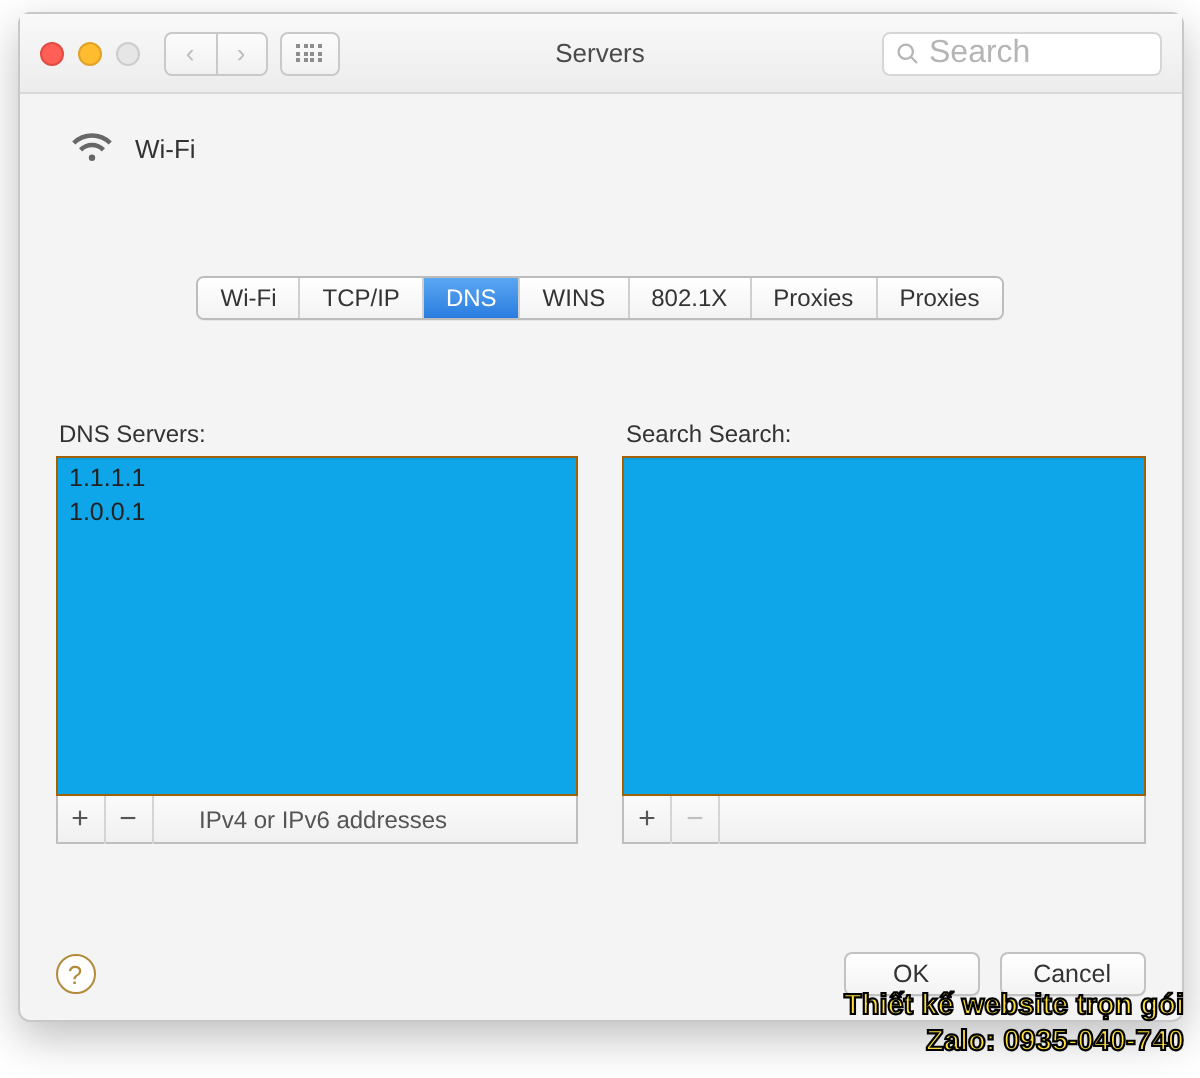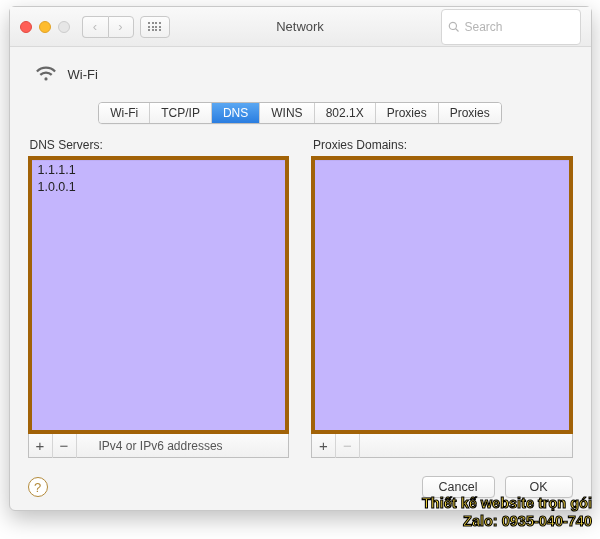--- a/index.html
+++ b/index.html
@@ -12,40 +12,40 @@
   .dot.yel   { background:#febc2e; border:0.5px solid #e1a228; }
   .dot.grn   { background:#e6e6e6; border:0.5px solid #cccccc; }
   .navbtns { display:flex; margin-left:12px; }
   .navbtn  { width:26px; height:22px; background:linear-gradient(#fcfcfc,#f1f1f1); border:1px solid #c9c9c9; display:flex; align-items:center; justify-content:center; color:#bdbdbd; font-size:13px; }
   .navbtn.l { border-radius:4px 0 0 4px; border-right:none; }
   .navbtn.r { border-radius:0 4px 4px 0; }
   .gridbtn { width:30px; height:22px; margin-left:6px; background:linear-gradient(#fcfcfc,#f1f1f1); border:1px solid #c9c9c9; border-radius:4px; display:flex; align-items:center; justify-content:center; }
   .gridicon { display:grid; grid-template-columns:repeat(4,2px); grid-template-rows:repeat(3,2px); gap:1.5px; }
   .gridicon span { background:#8e8e8e; width:2px; height:2px; }
   .title { position:absolute; left:0; right:0; text-align:center; font-size:13px; color:#4a4a4a; pointer-events:none; }
-  .search { margin-left:auto; width:140px; height:36px; background:#fff; border:1px solid #d6d6d6; border-radius:4px; display:flex; align-items:center; padding:0 6px; color:#b5b5b5; font-size:12px; gap:5px; }
+  .search { margin-left:auto; width:140px; height:22px; background:#fff; border:1px solid #d6d6d6; border-radius:4px; display:flex; align-items:center; padding:0 6px; color:#b5b5b5; font-size:16px; gap:5px; }
   .search svg { width:12px; height:12px; fill:#b5b5b5; }
-  .body { flex:1; padding:14px 18px 12px 18px; display:flex; flex-direction:column; }
+  .body { flex:1; padding:14px 18px 12px 18px; display:flex; flex-direction:column;gap:36px; }
   .service { display:flex; align-items:center; gap:10px; margin:0 0 14px 6px; }
   .wifi svg { width:24px; height:24px; }
   .service span { font-size:13px; color:#333; }
   .tabs { display:flex; justify-content:center; margin-bottom:14px; }
   .tabbar { display:flex; border:1px solid #bcbcbc; border-radius:4px; overflow:hidden; box-shadow:0 0.5px 0 rgba(0,0,0,0.05); }
   .tab { padding:3px 11px; font-size:12px; color:#333; border-right:1px solid #cfcfcf; background:linear-gradient(#ffffff,#f3f3f3); cursor:default; }
   .tab:last-child { border-right:none; }
   .tab.active { background:linear-gradient(#5aa7f2,#2a7de0); color:#fff; }
   .cols { display:flex; gap:22px; flex:1; min-height:0; }
   .col { flex:1; display:flex; flex-direction:column; }
   .col-label { font-size:12px; color:#333; margin:0 0 4px 2px; }
-  .listbox { flex:1; background:#c4b5fd; border:4px solid #a16207; border-radius:0; box-shadow: inset 0 1px 0 rgba(0,0,0,0.04); font-size:12.5px; color:#222; padding:2px 6px; overflow:auto; }
+  .listbox { flex:1; background:#0ea5e9; border:1px solid #a16207; border-radius:0; box-shadow: inset 0 1px 0 rgba(0,0,0,0.04); font-size:12.5px; color:#222; padding:2px 6px; overflow:auto; }
   .listbox div { line-height:17px; }
   .listfoot { height:24px; border:1px solid #bfbfbf; border-top:none; display:flex; align-items:center; background:linear-gradient(#fbfbfb,#f0f0f0); font-size:12px; color:#555; }
   .sq { width:24px; height:24px; display:flex; align-items:center; justify-content:center; border-right:1px solid #d5d5d5; color:#555; font-size:15px; }
   .sq.disabled { color:#c0c0c0; }
-  .foottext { padding-left:22px; font-size:12px; color:#555; }
+  .foottext { padding-left:12px; font-size:12px; color:#555;margin-left:11px; }
   .footer { display:flex; align-items:center; margin-top:18px; }
   .help { width:20px; height:20px; border:1.5px solid #b38a3a; border-radius:50%; color:#b38a3a; font-size:13px; display:flex; align-items:center; justify-content:center; background:#fff; }
   .btns { margin-left:auto; display:flex; gap:10px; }
   .btn { min-width:68px; height:22px; padding:0 16px; font-size:12.5px; color:#333; background:linear-gradient(#ffffff,#f3f3f3); border:1px solid #c2c2c2; border-radius:4px; box-shadow:0 0.5px 0 rgba(0,0,0,0.06); }
   .watermark { position:fixed; right:8px; bottom:9px; text-align:right; font-weight:800; font-size:14.5px; line-height:1.25; color:#ffe040; -webkit-text-stroke:1.1px #000; font-family:Arial, sans-serif; }
 </style>
 </head>
 <body>
 
 <div class="window">
@@ -73,21 +73,21 @@
         <span></span>
           <span></span>
           <span></span>
           <span></span>
         <span></span>
           <span></span>
           <span></span>
           <span></span>
       </div>
     </div>
-    <div class="title">Network</div>
+    <div class="title">Servers</div>
     <div class="search">
       <svg viewBox="0 0 16 16">
           <path d="M6.5 1a5.5 5.5 0 014.38 8.82l3.65 3.65-1.06 1.06-3.65-3.65A5.5 5.5 0 116.5 1zm0 1.5a4 4 0 100 8 4 4 0 000-8z"></path>
         </svg>
       <span>Search</span>
     </div>
   </div>
 
   <div class="body">
 
@@ -119,34 +119,34 @@
             <div>1.1.1.1</div>
             <div>1.0.0.1</div>
           </div>
         <div class="listfoot">
           <div class="sq">+</div>
           <div class="sq">−</div>
           <div class="foottext">IPv4 or IPv6 addresses</div>
         </div>
       </div>
       <div class="col">
-        <div class="col-label">Proxies Domains:</div>
+        <div class="col-label">Search Search:</div>
         <div class="listbox" id="domain-list"></div>
         <div class="listfoot">
           <div class="sq">+</div>
           <div class="sq disabled">−</div>
         </div>
       </div>
     </div>
 
     <div class="footer">
       <div class="help">?</div>
       <div class="btns">
+        <button class="btn">OK</button>
         <button class="btn">Cancel</button>
-        <button class="btn">OK</button>
       </div>
     </div>
 
   </div>
 </div>
 
 <div class="watermark">
   <div>Thiết kế website trọn gói</div>
   <div>Zalo: 0935-040-740</div>
 </div>

